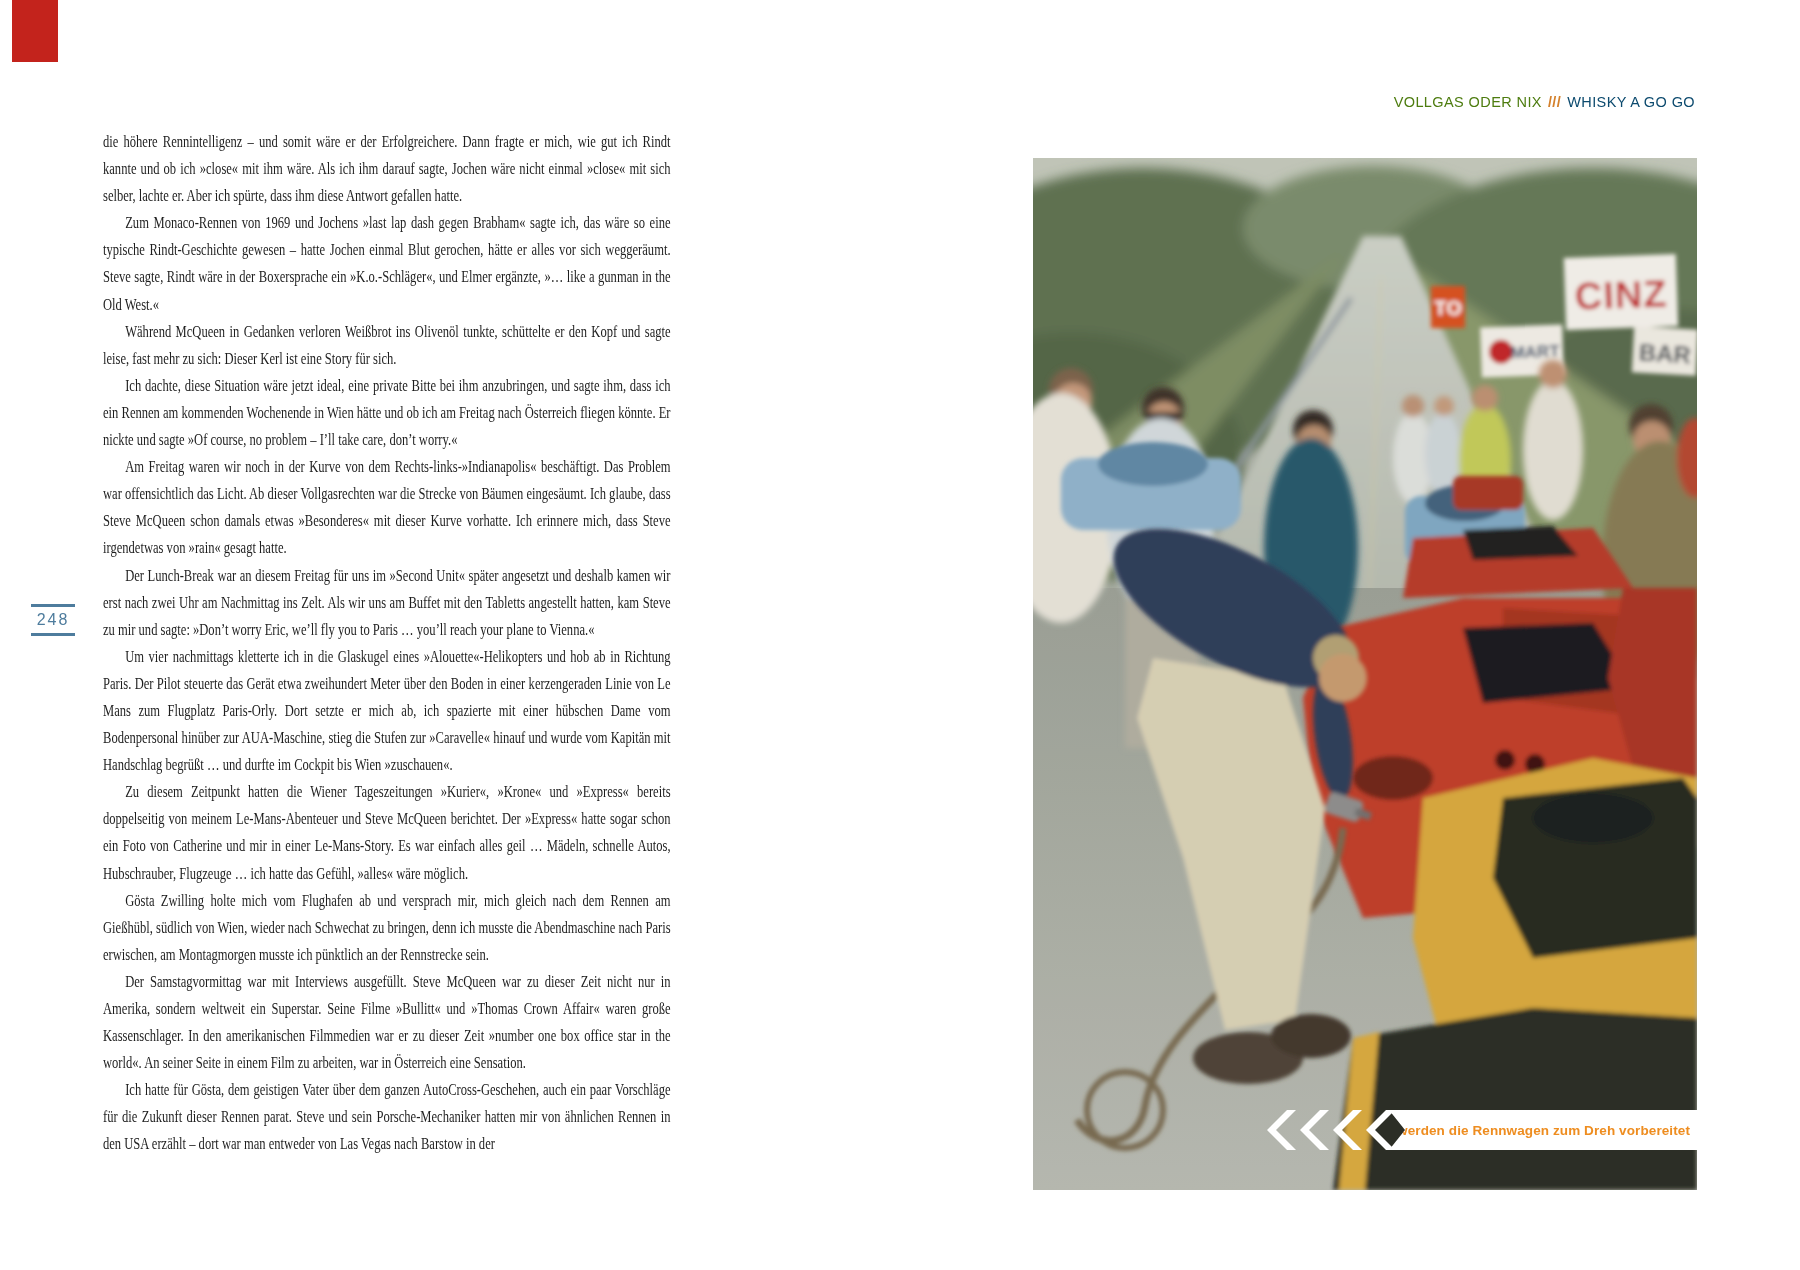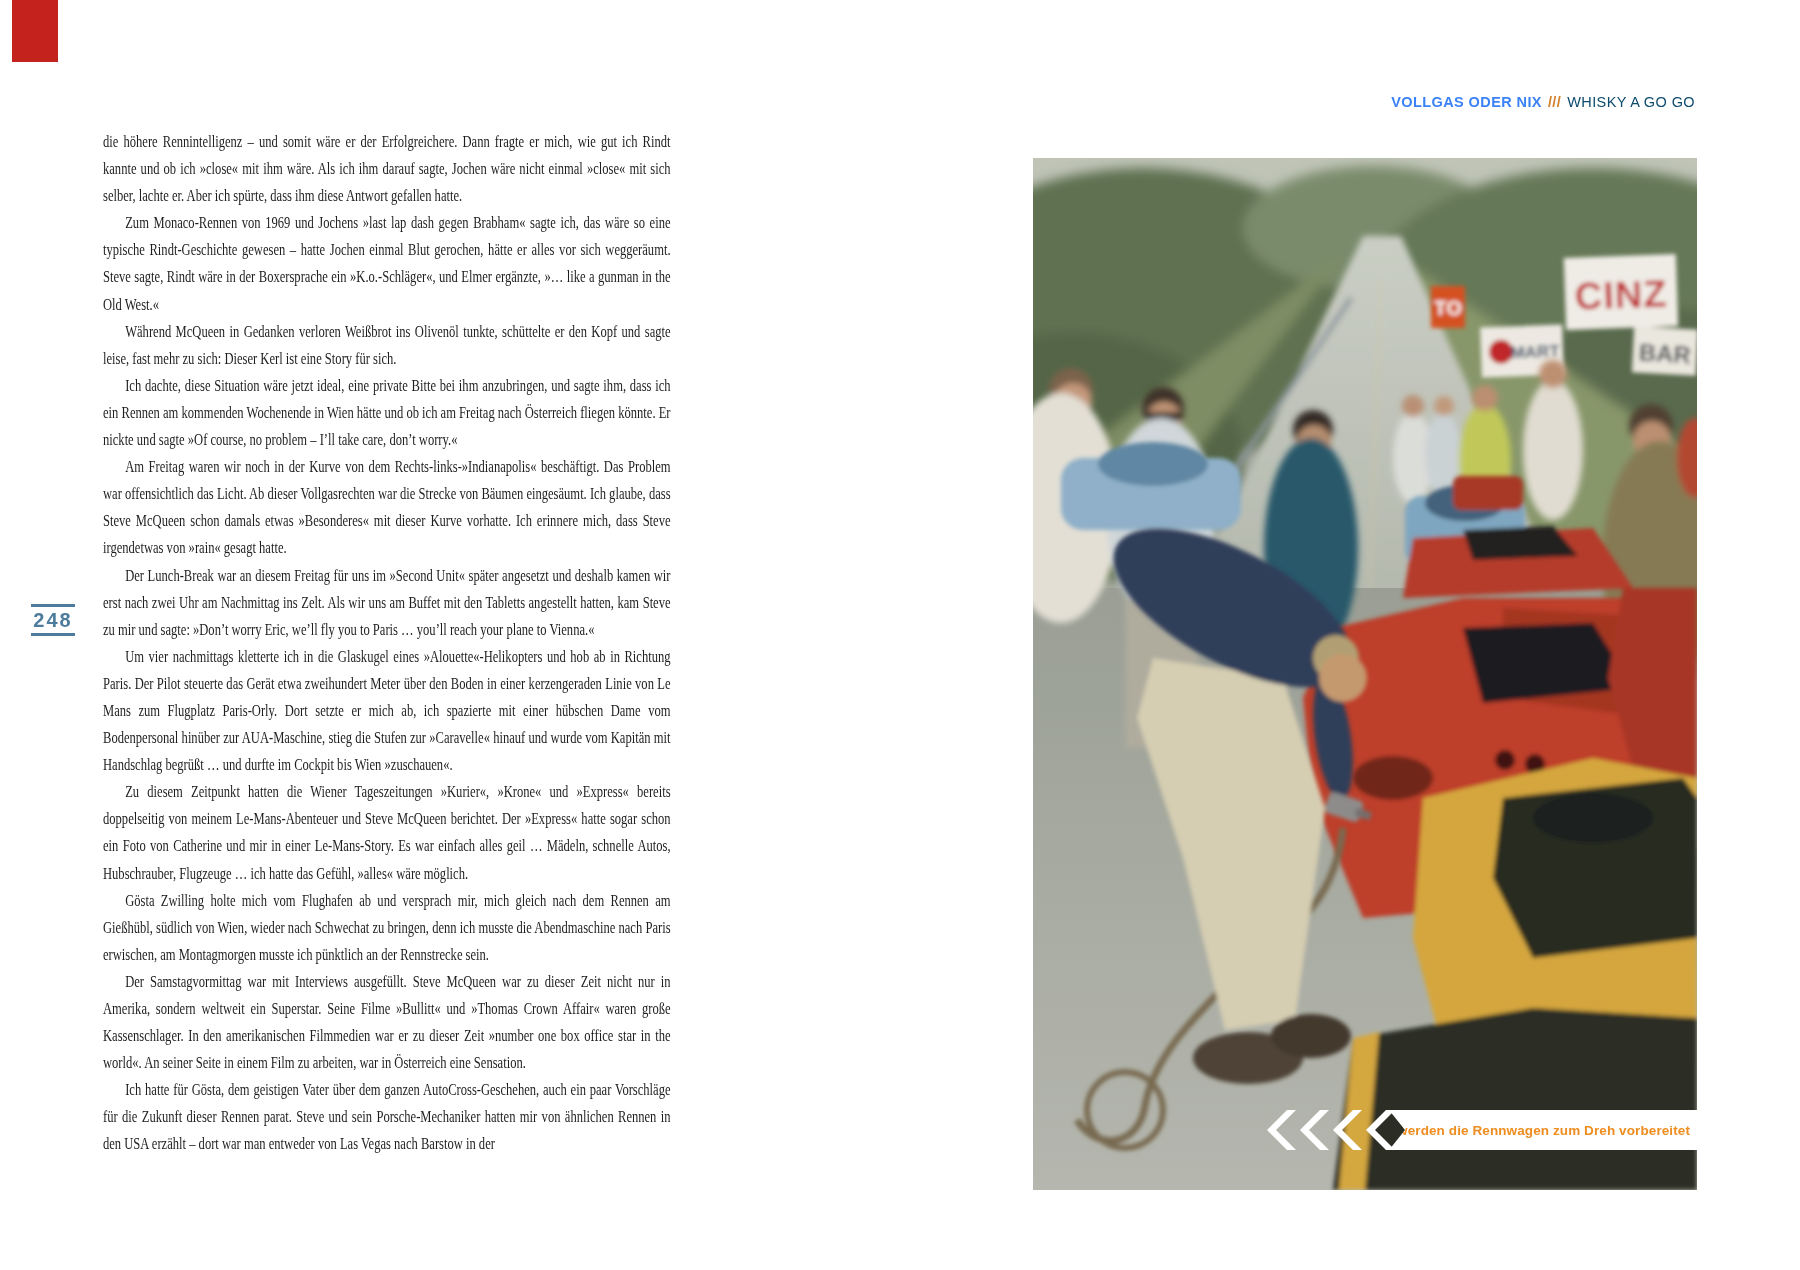--- a/index.html
+++ b/index.html
@@ -13,29 +13,29 @@
   .text-col{position:absolute;left:103px;top:128px;width:768px;
             transform:scaleX(0.739);transform-origin:0 0;
             font-family:"Liberation Serif",serif;font-size:17px;line-height:27.1px;
             color:#1e1e1e;text-align:justify;hyphens:auto;-webkit-hyphens:auto;}
   .text-col p{margin:0;text-indent:30px;}
   .text-col p.noindent{text-indent:0;}
 
   
   .pagenum{position:absolute;top:604px;width:44px;text-align:center;color:#4e7c9d;}
   .pagenum .pn-rule{height:0;border-top:3px solid #4e7c9d;}
-  .pagenum .pn-num{font-weight:bold;font-size:20px;line-height:26px;letter-spacing:2px;
+  .pagenum .pn-num{font-weight:normal;font-size:16px;line-height:26px;letter-spacing:2px;
                    font-family:"Liberation Sans",sans-serif;}
   .pagenum-left{left:31px;}
   .pagenum-right{left:1804px;}
 
   
   .running-head{position:absolute;top:94px;right:105px;font-size:14.5px;letter-spacing:.4px;
                 color:#16293e;white-space:nowrap;}
-  .rh-chapter{font-weight:bold;color:#3b82f6;}
+  .rh-chapter{font-weight:normal;color:#4d7c0f;}
   .rh-sep{font-weight:bold;color:#d4802b;margin:0 6px;}
   .rh-section{font-weight:normal;color:#0c4a6e;}
 
   
   .photo{position:absolute;left:1033px;top:158px;width:664px;height:1032px;overflow:hidden;
          background:#aab0a6;}
   .photo svg.scene{position:absolute;left:0;top:0;}
 
   
   .chevrons{position:absolute;left:230px;top:952px;}

